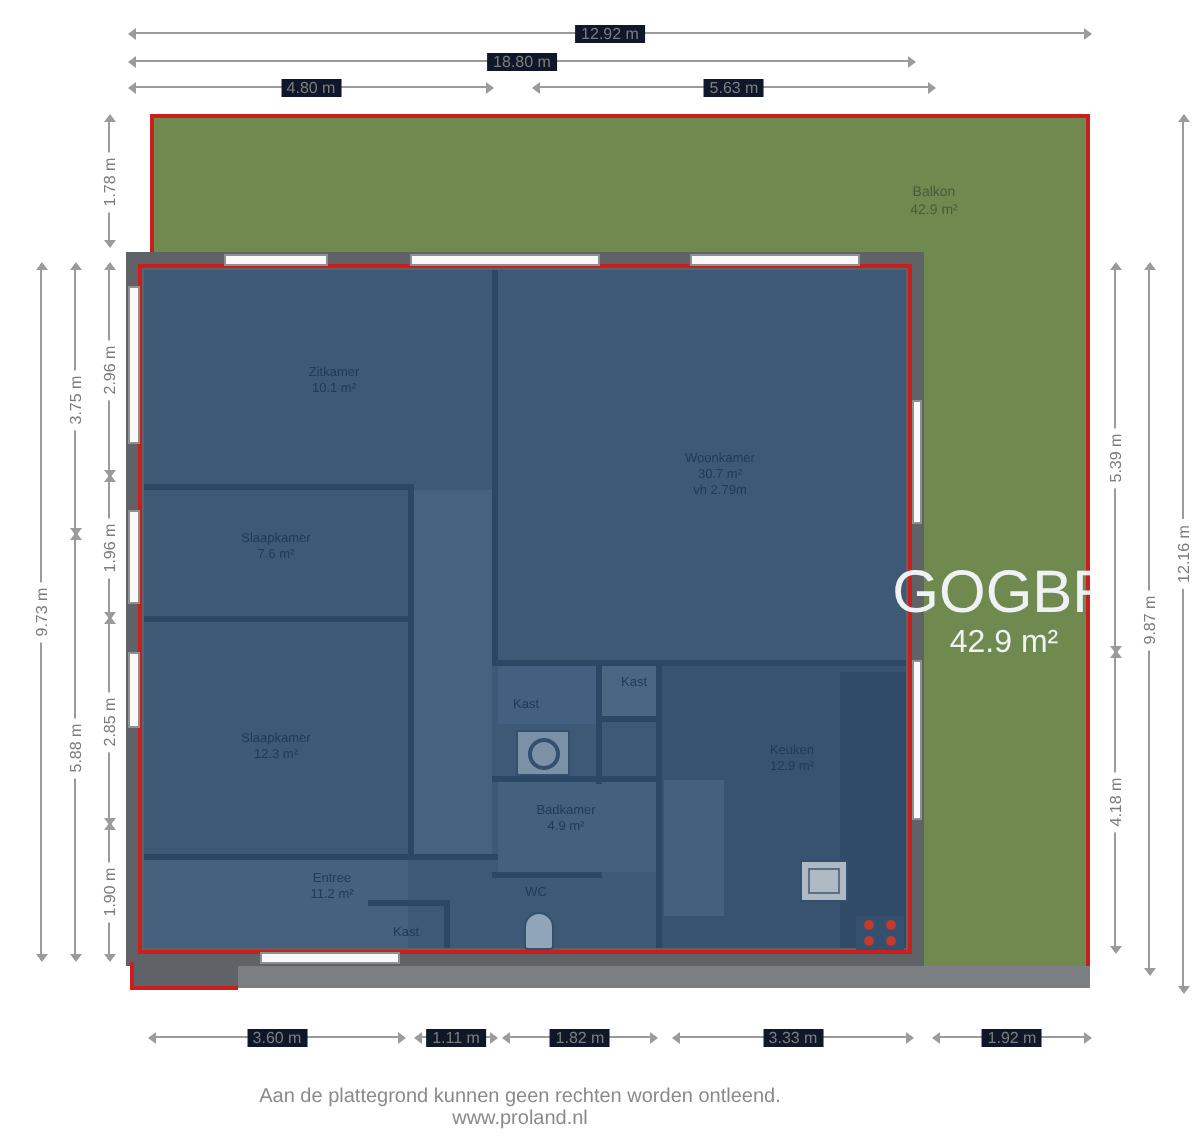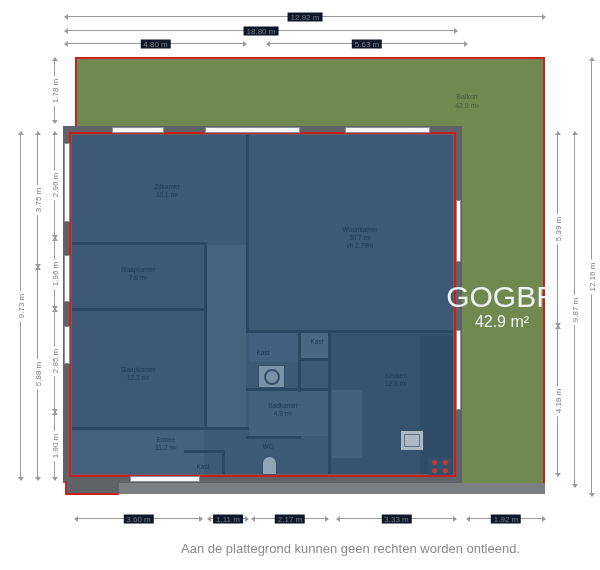--- a/index.html
+++ b/index.html
@@ -47,22 +47,22 @@
           border:1px solid #33506e;box-sizing:border-box;}
   .washer .drum{margin:3px auto 0;width:12px;height:12px;border:2px solid #33506e;border-radius:50%;}
   .toilet{position:absolute;left:262px;top:456px;width:15px;height:19px;background:#91a5b8;
           border:1px solid #33506e;border-radius:8px 8px 2px 2px;box-sizing:border-box;}
   .appliance{position:absolute;left:400px;top:430px;width:24px;height:21px;background:#aeb9c3;
              border:1px solid #33506e;box-sizing:border-box;}
   .appliance .inner{margin:3px;height:11px;border:1px solid #5d7186;}
   .cooktop{position:absolute;left:428px;top:458px;width:24px;height:17px;background:#33506d;
            display:grid;grid-template-columns:1fr 1fr;place-items:center;padding:1px;box-sizing:border-box;}
   .burner{width:5px;height:5px;border-radius:50%;background:#c23b2e;}
-  .footer{position:absolute;left:0;top:543px;width:520px;text-align:right;
-          color:#8a8a8a;font-size:13px;line-height:11px;}
+  .footer{position:absolute;left:0;top:543px;width:520px;text-align:center;
+          color:#8a8a8a;font-size:10px;line-height:11px;}
 </style>
 </head>
 <body>
 
 <div class="stage">
 
   <div class="balcony"></div>
   <div class="balkonlabel">
     <div>Balkon</div>
     <div>42.9 m²</div>
@@ -185,21 +185,21 @@
       <span class="dl">5.63 m</span>
     </div>
 
   <div class="dim" style="left:75px;top:518px;width:127px;">
       <span class="dl">3.60 m</span>
     </div>
   <div class="dim" style="left:208px;top:518px;width:40px;">
       <span class="dl">1.11 m</span>
     </div>
   <div class="dim" style="left:252px;top:518px;width:76px;">
-      <span class="dl">2.17 m</span>
+      <span class="dl">1.82 m</span>
     </div>
   <div class="dim" style="left:337px;top:518px;width:119px;">
       <span class="dl">3.33 m</span>
     </div>
   <div class="dim" style="left:467px;top:518px;width:78px;">
       <span class="dl">1.92 m</span>
     </div>
 
   <div class="dimv" style="left:54px;top:58px;height:65px;">
       <span class="dl">1.78 m</span>
@@ -234,15 +234,16 @@
     </div>
   <div class="dimv" style="left:574px;top:132px;height:355px;">
       <span class="dl">9.87 m</span>
     </div>
   <div class="dimv" style="left:591px;top:58px;height:438px;">
       <span class="dl">12.16 m</span>
     </div>
 
   <div class="footer">
     <div>Aan de plattegrond kunnen geen rechten worden ontleend.</div>
+    <div>www.proland.nl</div>
   </div>
 
 </div>
 
 </body></html>

